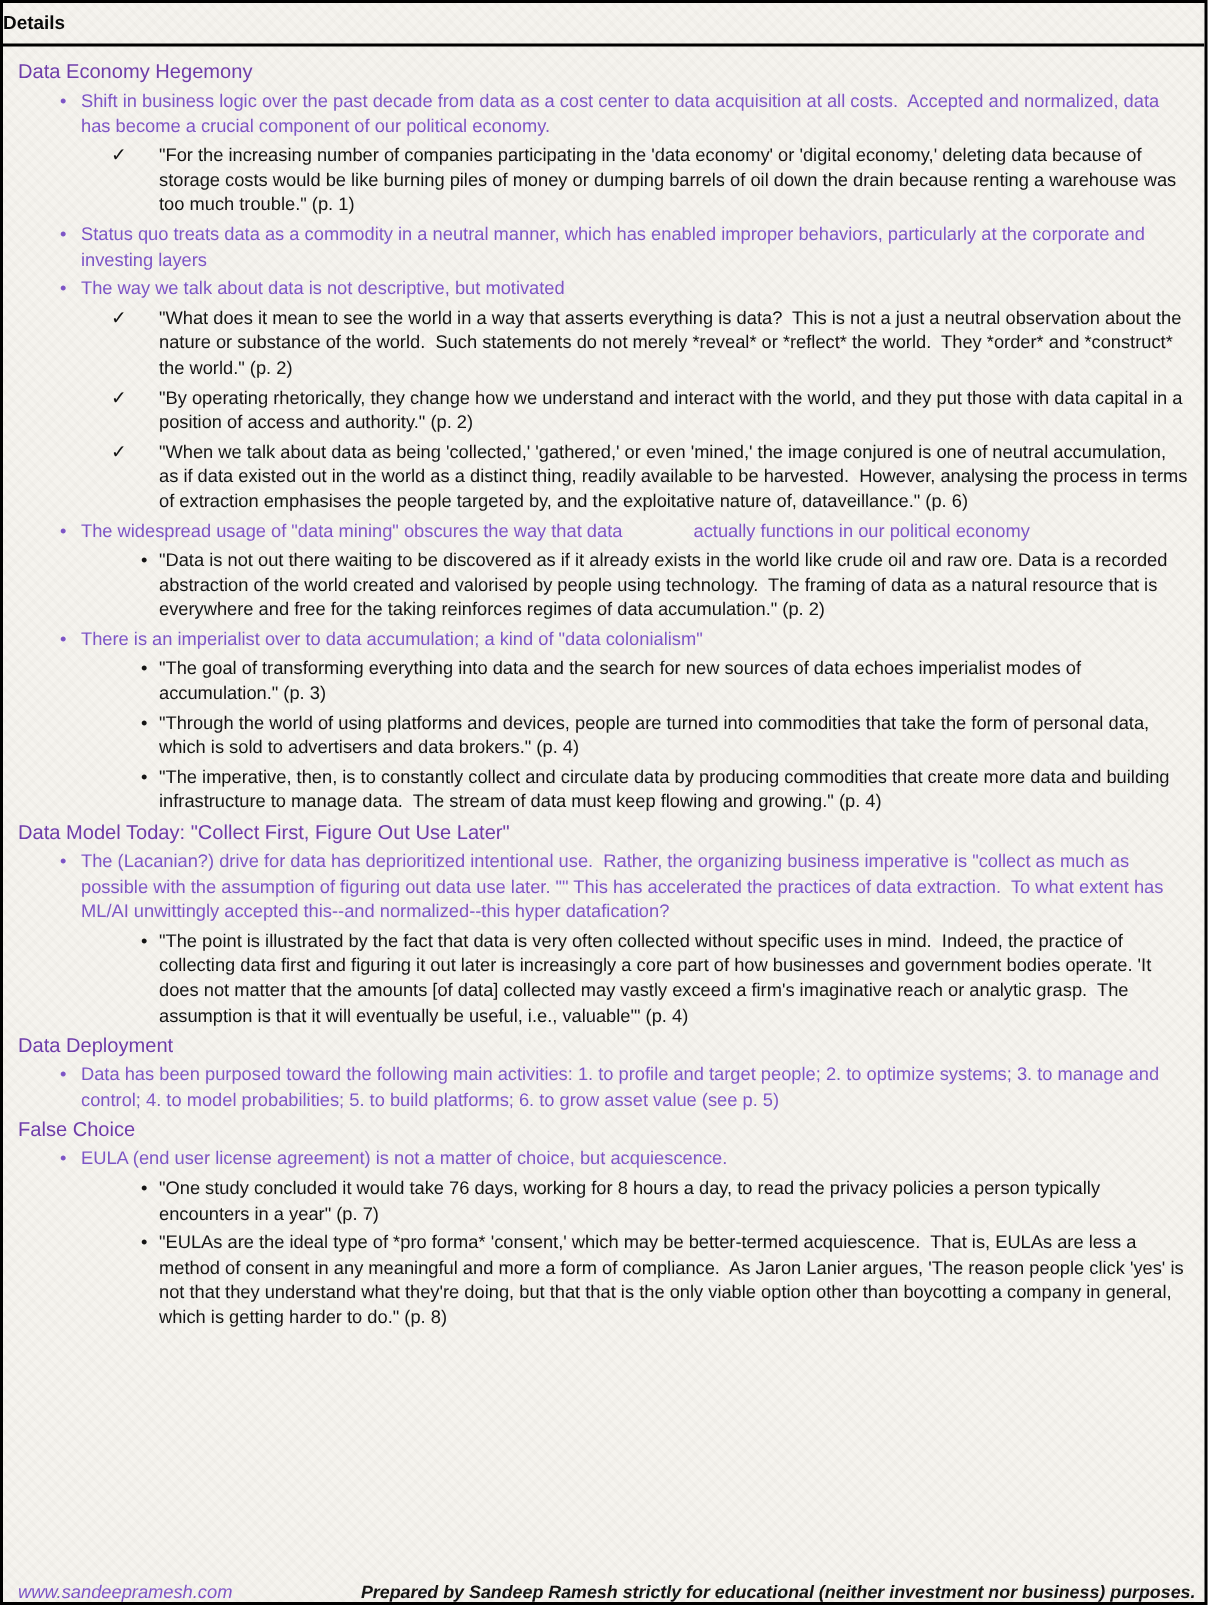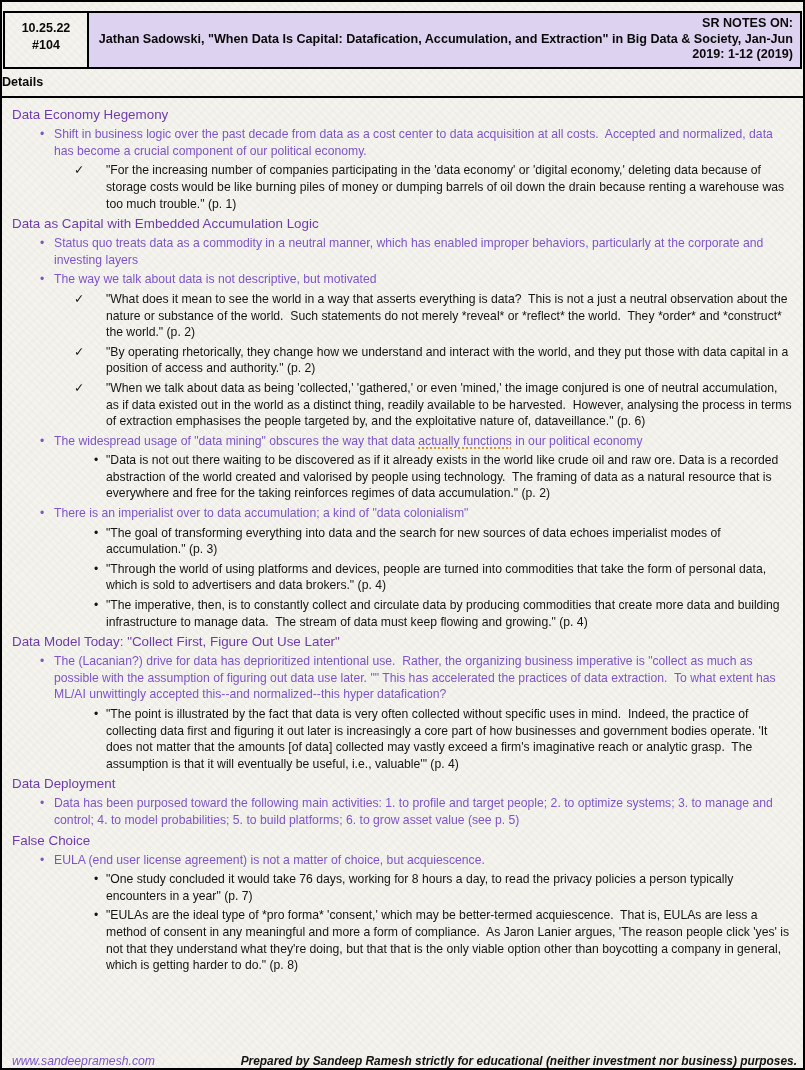--- a/index.html
+++ b/index.html
@@ -71,25 +71,25 @@
   }
   .item .txt { white-space: pre-wrap; display: block; }
   .item .marker { position: absolute; top: 0; }
   .item.bullet { color: var(--bullet-purple, #7d55c6); padding-left: 42px; padding-right: 2px; }
   .item.bullet .marker { left: 28px; }
   .item.check { color: #141414; padding-left: 94px; padding-right: 2px; }
   .item.check .marker { left: 62px; font-size: 12.5px; }
   .item.dot { color: #141414; padding-left: 94px; padding-right: 2px; }
   .item.dot .marker { left: 82px; }
   .squiggle {
-    text-decoration: underline;
     text-decoration-style: dotted;
     text-decoration-color: #cf9a2f;
     text-decoration-thickness: 2px;
     text-underline-offset: 3px;
+    margin-left: 44px;
   }
   .footer {
     position: absolute;
     left: 10px; right: 6px; bottom: 0;
     display: flex;
     justify-content: space-between;
     align-items: baseline;
   }
   .website {
     color: var(--bullet-purple, #7d55c6);
@@ -105,46 +105,35 @@
     text-align: right;
     flex: 1;
     padding-left: 8px;
   }
 </style>
 </head>
 <body>
 
 <div class="page">
 
-  <div class="header-table">
-    <div class="date-cell">
-      <div>10.25.22</div>
-      <div>#104</div>
-    </div>
-    <div class="citation-cell">
-      <div>SR NOTES ON:</div>
-      <div>Jathan Sadowski, "When Data Is Capital: Datafication, Accumulation, and Extraction" in Big Data &amp; Society, Jan-Jun 2019: 1-12 (2019)</div>
-    </div>
-  </div>
 
   <div class="details-bar">
     <span>Details</span>
   </div>
 
   <div class="notes-body">
       <div class="section-heading">Data Economy Hegemony</div>
       <div class="item bullet">
         <span class="marker">•</span>
         <span class="txt">Shift in business logic over the past decade from data as a cost center to data acquisition at all costs.  Accepted and normalized, data has become a crucial component of our political economy.</span>
       </div>
       <div class="item check">
         <span class="marker">✓</span>
         <span class="txt">"For the increasing number of companies participating in the 'data economy' or 'digital economy,' deleting data because of storage costs would be like burning piles of money or dumping barrels of oil down the drain because renting a warehouse was too much trouble." (p. 1)</span>
       </div>
-      <div class="section-heading">Data as Capital with Embedded Accumulation Logic</div>
       <div class="item bullet">
         <span class="marker">•</span>
         <span class="txt">Status quo treats data as a commodity in a neutral manner, which has enabled improper behaviors, particularly at the corporate and investing layers</span>
       </div>
       <div class="item bullet">
         <span class="marker">•</span>
         <span class="txt">The way we talk about data is not descriptive, but motivated</span>
       </div>
       <div class="item check">
         <span class="marker">✓</span>

